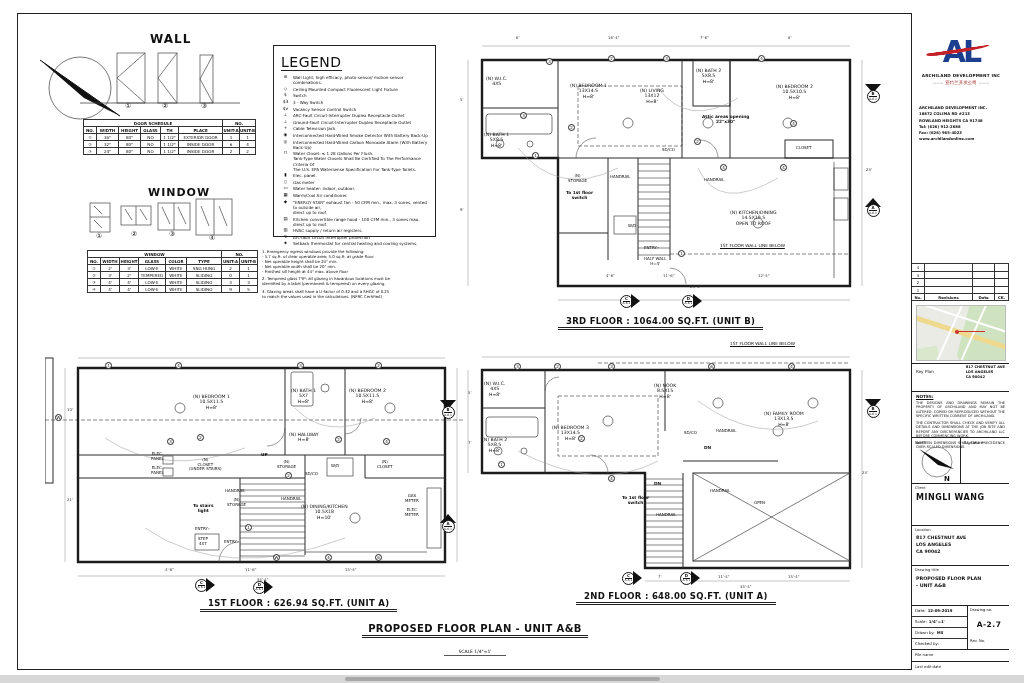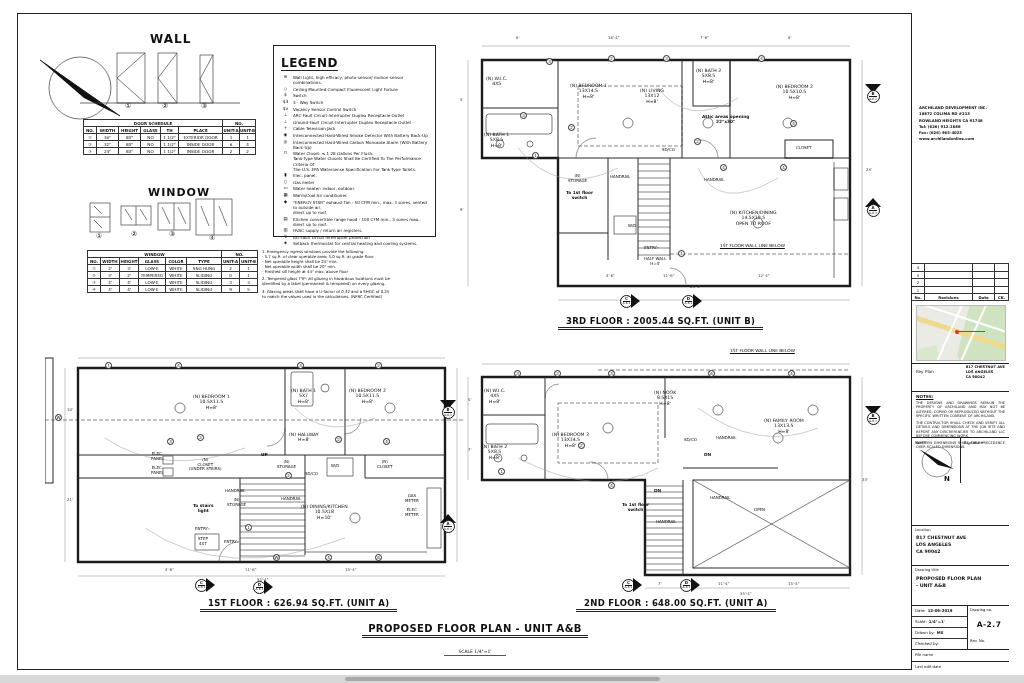--- a/index.html
+++ b/index.html
@@ -46,21 +46,21 @@
 
   
   .sec { position:absolute; }
   .sec-title { position:absolute; font-weight:bold; letter-spacing:1px; font-size:12px; }
   .sched { position:absolute; border-collapse:collapse; table-layout:fixed; font-size:4.1px; background:#fff; }
   .sched td, .sched th { border:0.5px solid #333; text-align:center; padding:0.5px 0; height:7px; overflow:hidden; font-weight:normal; }
   .sched th { font-weight:bold; font-size:4px; }
 
   
   .legend { position:absolute; left:273px; top:45px; width:163px; height:192px; border:1px solid #222; padding:6px 5px 2px 7px; background:#fff; }
-  .legend-title { font-size:12px; font-weight:bold; letter-spacing:.5px; border-bottom:0.8px solid #222; display:inline-block; margin-bottom:4px; }
+  .legend-title { font-size:14px; font-weight:normal; letter-spacing:.5px; border-bottom:0.8px solid #222; display:inline-block; margin-bottom:4px; }
   .leg-row { display:flex; gap:3px; margin-bottom:1.5px; }
   .leg-sym { flex:0 0 9px; text-align:center; font-size:4.4px; line-height:1.1; }
   .leg-txt { font-size:4.1px; line-height:1.25; white-space:pre-line; }
 
   .gnotes { position:absolute; left:262px; top:249px; width:192px; }
   .note-item { font-size:3.9px; line-height:1.3; white-space:pre-line; margin-bottom:2px; }
 
   .main-cap { position:absolute; left:330px; top:617px; width:290px; text-align:center; }
   .main-cap .t { font-size:10px; font-weight:bold; letter-spacing:.4px; border-bottom:3px double #222; display:inline-block; padding:0 6px 1px; }
   .main-cap .s { font-size:4.5px; margin-top:2px; border-bottom:0.6px solid #555; display:inline-block; padding:0 14px 1px; }
@@ -499,21 +499,21 @@
           <i>A-6.1</i>
         </span>
     </div>
       <div class="marker dir-right" able="false" style="left: 224px; top: 266px;">
       <span class="tri"></span>
       <span class="mcirc">
           <b>D</b>
           <i>A-6.1</i>
         </span>
     </div>
-    <div class="plan-cap" style="left:100px; top:288px;">3RD  FLOOR :  2005.44 SQ.FT. (UNIT B)</div>
+    <div class="plan-cap" style="left:100px; top:288px;">3RD  FLOOR :  1064.00 SQ.FT. (UNIT B)</div>
   </div>
 
   <div class="plan" style="left:45px; top:348px; width:420px; height:265px;">
     <svg width="420" height="265">
       <rect class="w1" x="0" y="10" width="8" height="125"></rect>
       <line class="dimln" x1="33" y1="10" x2="400" y2="10"></line>
       <line class="dimln" x1="20" y1="20" x2="20" y2="214"></line>
       <line class="dimln" x1="412" y1="20" x2="412" y2="214"></line>
       <line class="dimln" x1="33" y1="228" x2="400" y2="228"></line>
       <line class="dash" x1="0" y1="72" x2="420" y2="72"></line>
@@ -631,21 +631,21 @@
       <div class="marker dir-right" style="left: 208px; top: 232px;">
       <span class="tri"></span>
       <span class="mcirc">
           <b>D</b>
           <i>A-6.1</i>
         </span>
     </div>
     <div class="plan-cap" style="left:155px; top:250px;">1ST FLOOR :  626.94 SQ.FT. (UNIT A)</div>
   </div>
 
-  <div class="plan" style="left:458px; top:348px; width:440px; height:265px;">
+  <div class="plan" style="left:458px; top:341px; width:440px; height:265px;">
     <svg width="440" height="265">
       <line class="dimln" x1="24" y1="16" x2="392" y2="16"></line>
       <line class="dimln" x1="10" y1="29" x2="10" y2="132"></line>
       <line class="dimln" x1="404" y1="29" x2="404" y2="227"></line>
       <line class="dimln" x1="187" y1="240" x2="392" y2="240"></line>
       <line class="dash" x1="140" y1="22" x2="392" y2="22"></line>
       <path class="w2" d="M24,29 H392 V227 H187 V132 H24 Z"></path>
       <line class="w1" x1="87" y1="29" x2="87" y2="132"></line>
       <line class="w1" x1="24" y1="67" x2="87" y2="67"></line>
       <line class="w1" x1="207" y1="29" x2="207" y2="90"></line>
@@ -731,20 +731,28 @@
     </div>
     <div class="plan-cap" style="left:118px; top:250px;">2ND  FLOOR :  648.00 SQ.FT. (UNIT A)</div>
   </div>
 
   <div class="main-cap">
     <div class="t">PROPOSED FLOOR PLAN - UNIT A&amp;B</div><br>
     <div class="s">SCALE 1/4"=1'</div>
   </div>
 
   <div class="tb">
+    <div class="logo-wrap">
+      <div class="logo-al">AL</div>
+      <div class="swoosh-holder" style="position:relative;">
+          <div class="logo-al swoosh" style="position:absolute; left:6px; top:-22px; height:0; width:64px; border-bottom:4px solid #c32127; border-radius:0 0 80% 30%/0 0 100% 70%; transform:rotate(-8deg);"></div>
+        </div>
+      <div class="logo-company">ARCHILAND  DEVELOPMENT  INC</div>
+      <div class="logo-cn">亚特兰开发公司</div>
+    </div>
     <div class="tb-addr">
       <div>ARCHILAND DEVELOPMENT INC.</div>
         <div>18872 COLIMA RD #213</div>
         <div>ROWLAND HEIGHTS CA 91748</div>
         <div>Tel: (626) 912-2688</div>
         <div>Fax: (626) 965-4023</div>
         <div>www.archilandonline.com</div>
     </div>
 
     <div class="rev">
@@ -807,20 +815,24 @@
       <span class="ns-label" style="left:3px;">North</span>
       <span class="ns-label" style="left:52px;">Signature</span>
       <div class="vdiv"></div>
       <svg width="46" height="40">
         <circle cx="23" cy="19" r="15" fill="none" stroke="#777" stroke-width="0.8"></circle>
         <polygon points="5,6 40,26 24,22" fill="#111"></polygon>
         <text x="30" y="38" font-size="7" font-weight="bold" fill="#111">N</text>
       </svg>
     </div>
 
+    <div class="tb-sec tb-client">
+      <span class="fld-label">Client</span>
+      <span class="fld-big">MINGLI WANG</span>
+    </div>
     <div class="tb-sec tb-loc">
       <span class="fld-label">Location</span>
       <span class="fld-med" style="font-size:4.6px;">817 CHESTNUT AVE
 LOS ANGELES
 CA 90042</span>
     </div>
     <div class="tb-sec tb-title">
       <span class="fld-label">Drawing title</span>
       <span class="fld-med">PROPOSED FLOOR PLAN
 - UNIT A&amp;B</span>

